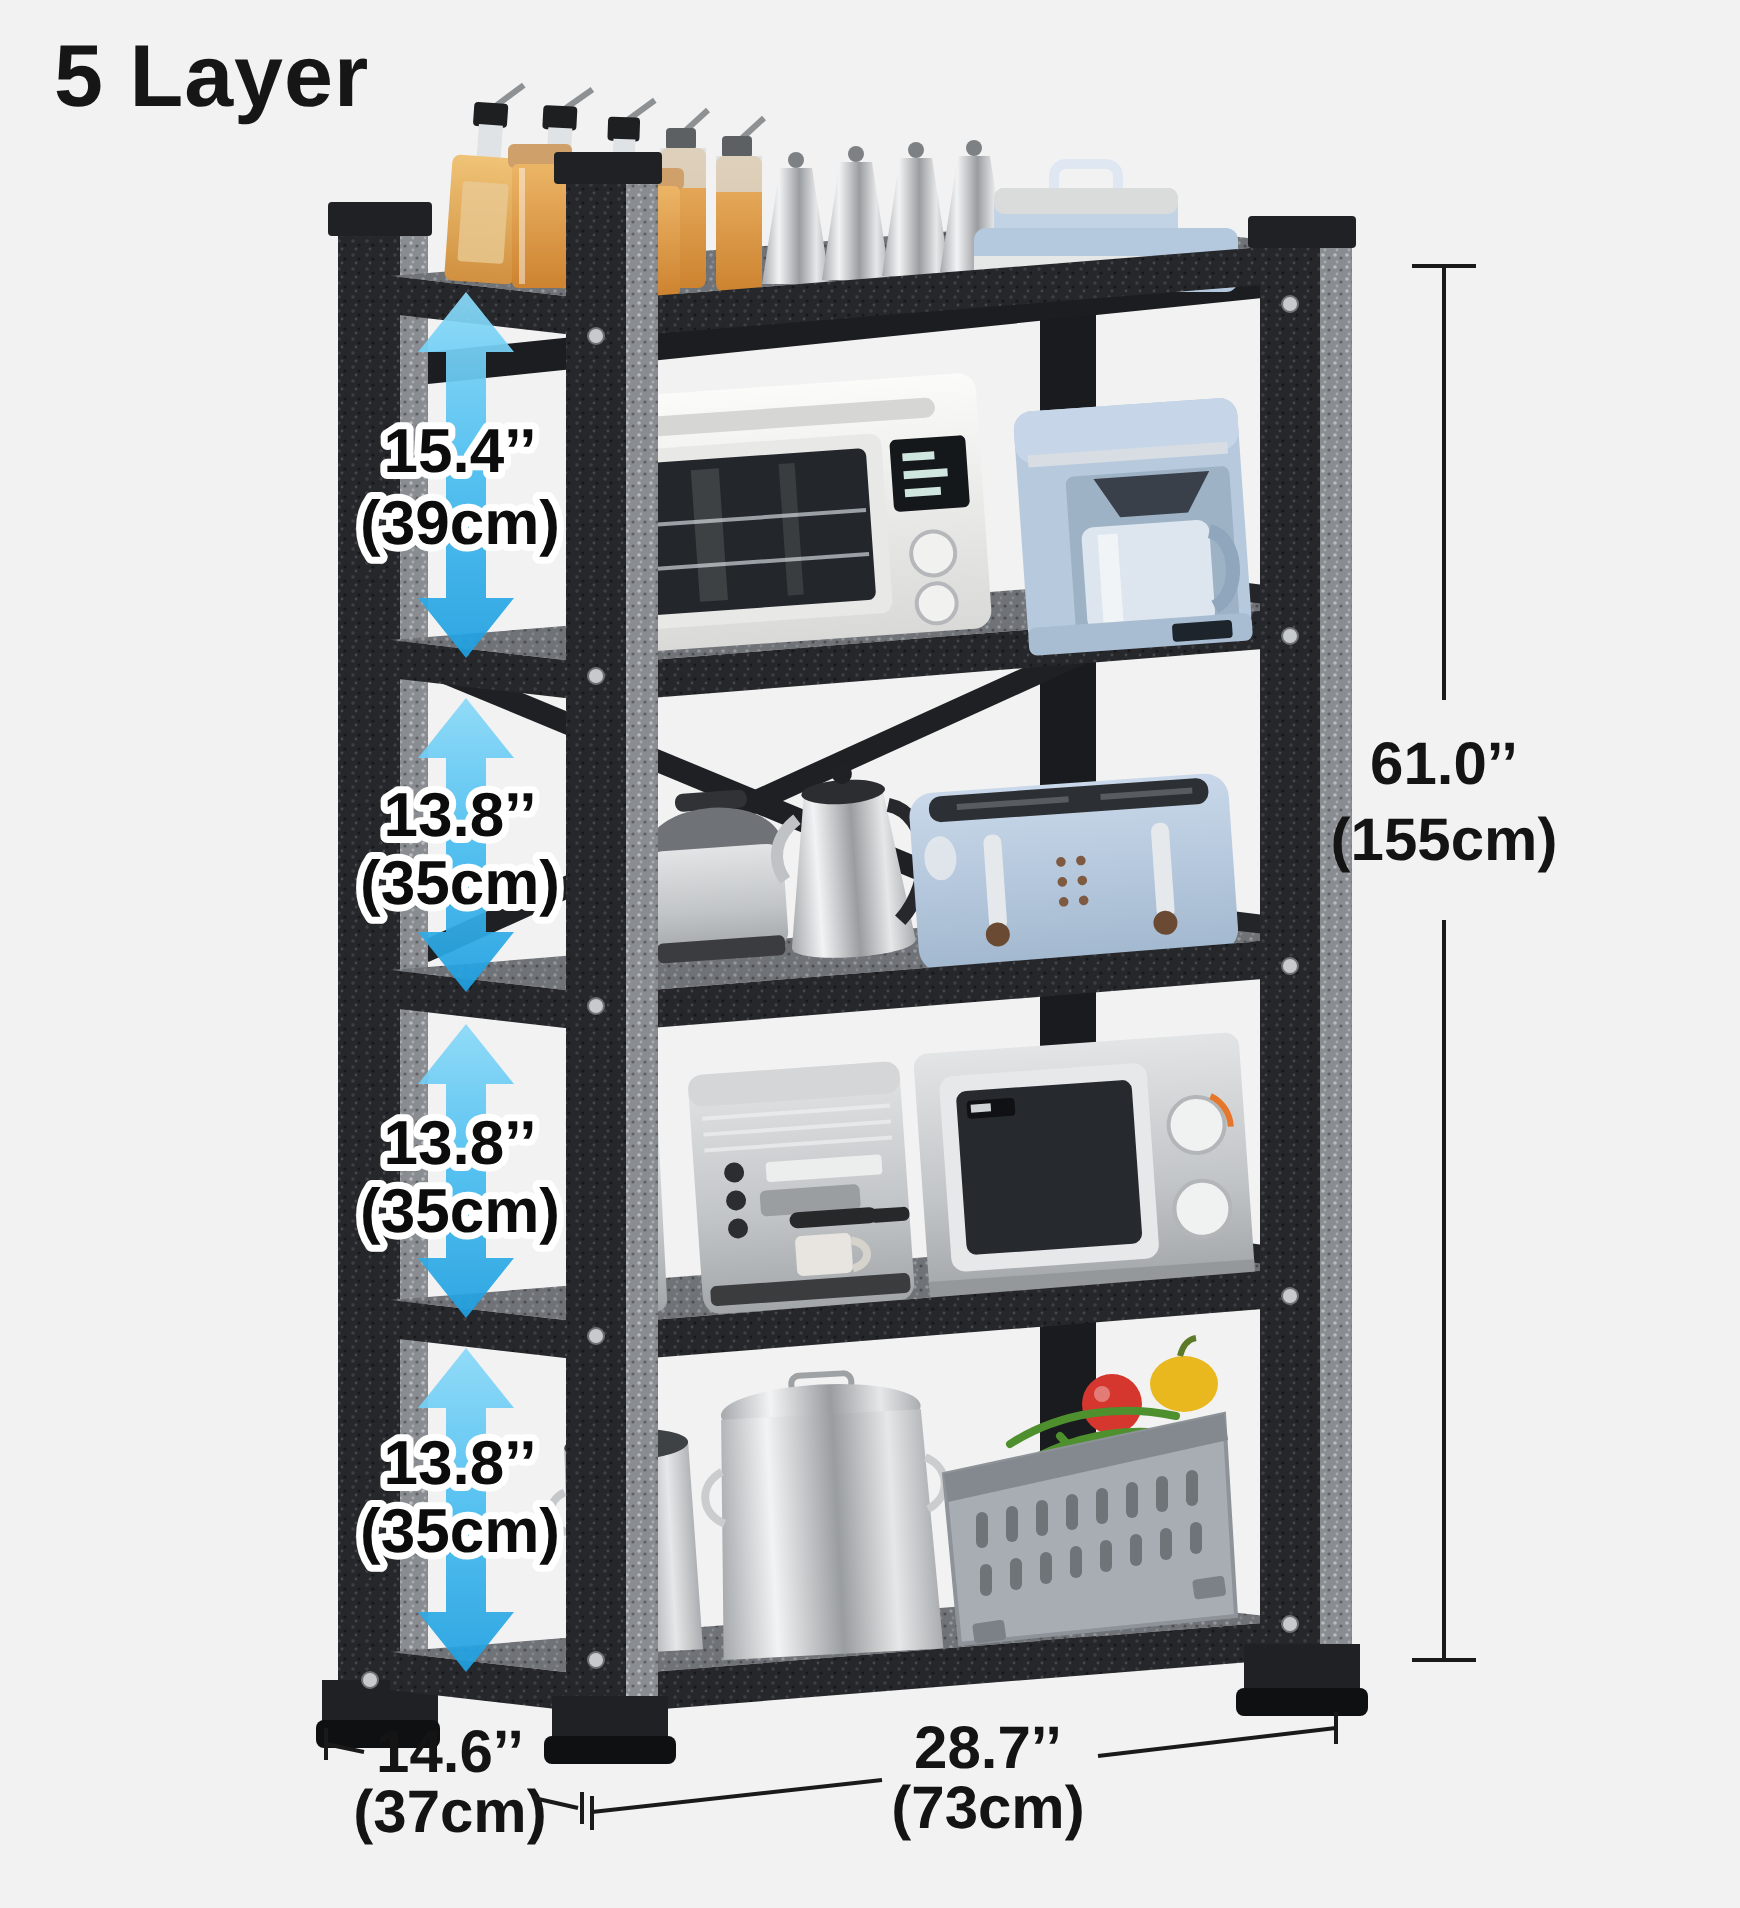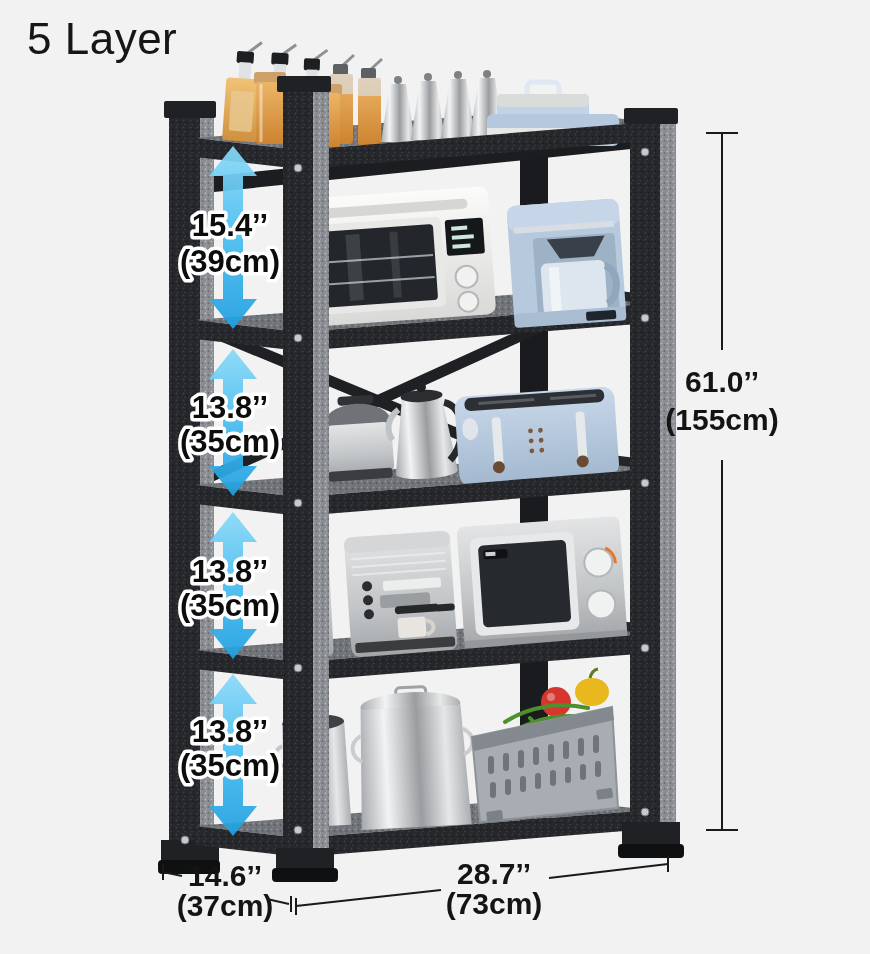--- a/index.html
+++ b/index.html
@@ -1,18 +1,18 @@
 <!DOCTYPE html>
 <html><head>
 <meta charset="utf-8">
 <style>
   html,body{margin:0;padding:0;background:#f2f2f2;}
   .stage{position:relative;width:870px;height:954px;background:#f2f2f2;overflow:hidden;
          font-family:"Liberation Sans",sans-serif;}
-  .title{position:absolute;left:27px;top:14px;font-size:44px;font-weight:400;color:#161616;
+  .title{position:absolute;left:27px;top:14px;font-size:44px;font-weight:700;color:#161616;
          letter-spacing:0.5px;}
   svg{position:absolute;left:0;top:0;}
   .gap-label{font-family:"Liberation Sans",sans-serif;font-size:31px;font-weight:700;
              fill:#0c0c0c;stroke:#ffffff;stroke-width:7px;paint-order:stroke;
              stroke-linejoin:round;text-anchor:middle;}
   .dim-label{font-family:"Liberation Sans",sans-serif;font-size:30px;font-weight:700;
              fill:#141414;text-anchor:middle;}
   .dim-line{stroke:#1a1a1a;stroke-width:2;fill:none;}
 </style>
 </head>

